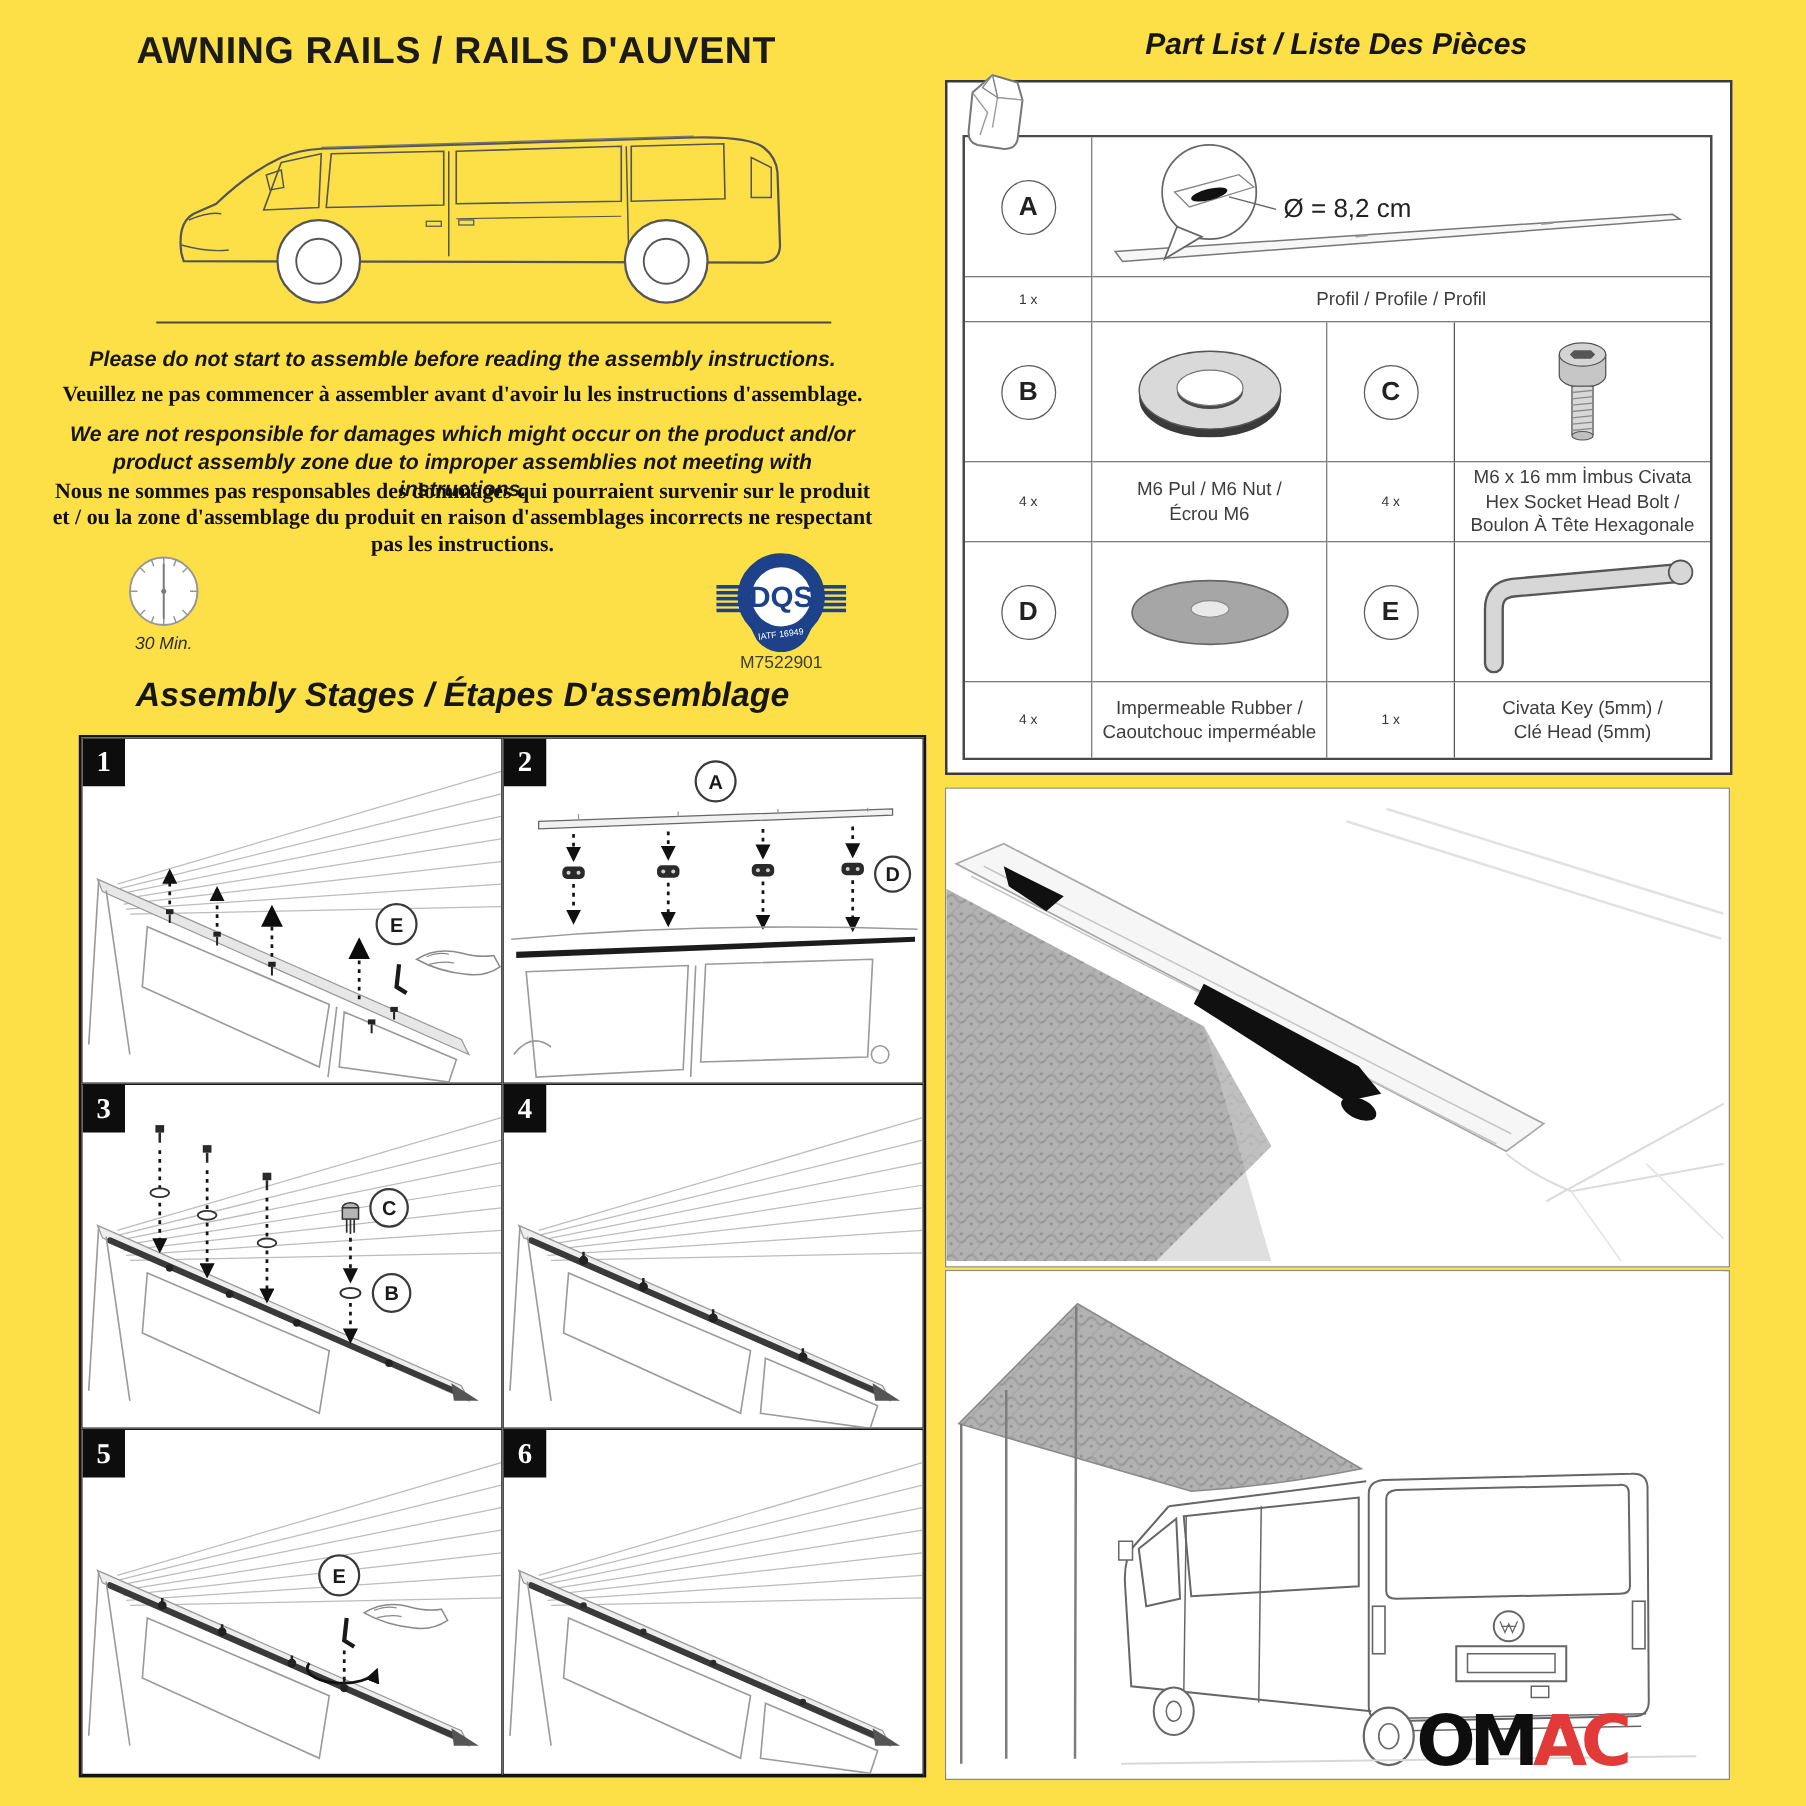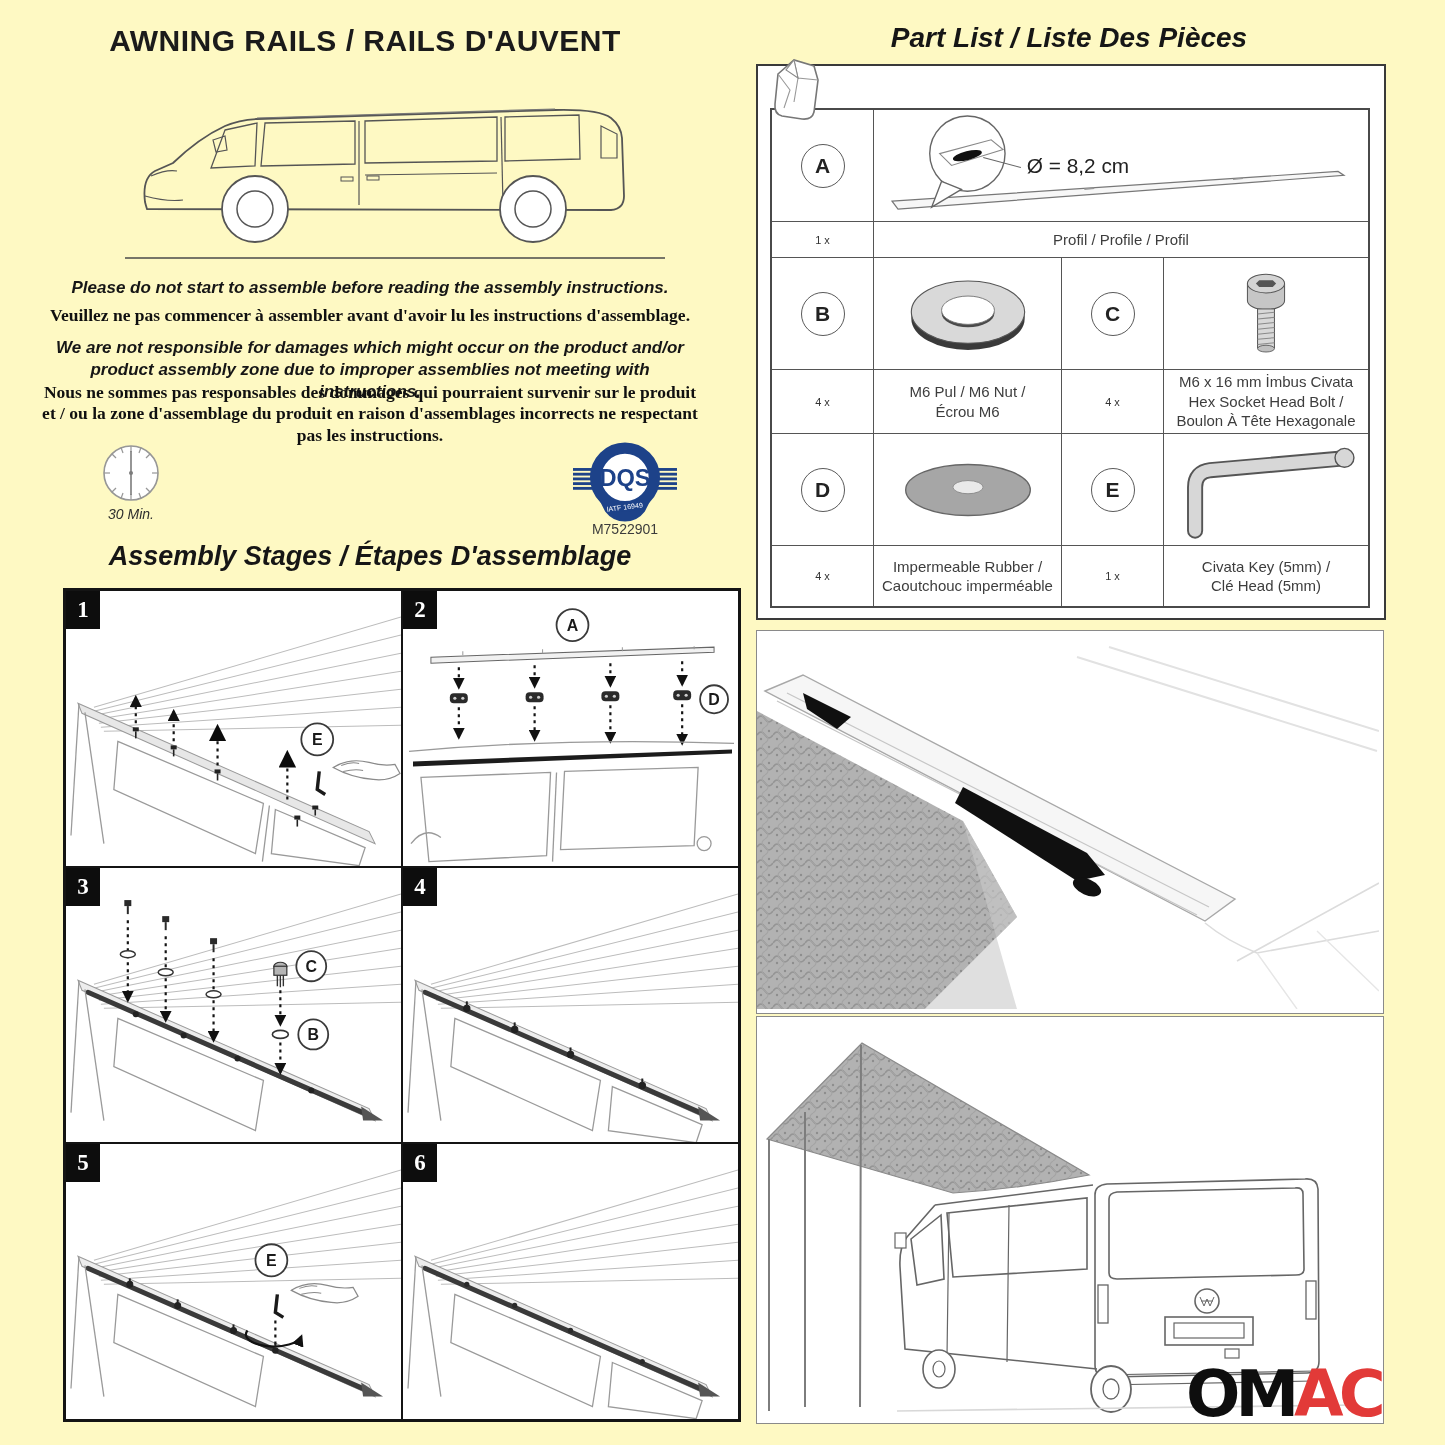--- a/index.html
+++ b/index.html
@@ -1,16 +1,16 @@
 <!DOCTYPE html>
 <html><head>
 <meta charset="utf-8">
 <style>
   html,body{margin:0;padding:0;background:#fff;}
-  #page{position:relative;width:1445px;height:1445px;background:#fef9c3;
+  #page{position:relative;width:1445px;height:1445px;background:#fde047;
         font-family:"Liberation Sans",sans-serif;color:#1a1a1a;overflow:hidden;}
   .abs{position:absolute;}
   svg{display:block;}
   .rib{stroke:#bcbcbc;stroke-width:1;fill:none;}
   .sketch{stroke:#9a9a9a;stroke-width:1.3;fill:none;}
   .dash{stroke:#141414;stroke-width:2.2;fill:none;stroke-dasharray:3 4;}
   .callout-circle{fill:#fff;stroke:#3a3a3a;stroke-width:1.8;}
   .callout-letter{font:bold 16px "Liberation Sans",sans-serif;fill:#1a1a1a;text-anchor:middle;}
 
   
@@ -30,40 +30,40 @@
   .stage-grid{left:63px;top:588px;width:674px;height:830px;border:2.5px solid #141414;
               display:grid;grid-template-columns:1fr 1fr;grid-template-rows:1fr 1fr 1fr;background:#fff;}
   .stage-cell{position:relative;border:1px solid #141414;overflow:hidden;background:#fff;}
   .stage-badge{position:absolute;top:0;left:0;width:34px;height:38px;background:#0d0d0d;color:#fff;
                display:flex;align-items:center;justify-content:center;
                font-family:"Liberation Serif",serif;font-weight:bold;font-size:23px;z-index:2;}
   .stage-cell svg{width:100%;height:100%;}
 
   
   .title-right{left:756px;top:22px;width:626px;text-align:center;
-               font-size:28px;font-weight:bold;font-style:italic;color:#161616;}
+               font-size:24px;font-weight:bold;font-style:italic;color:#161616;}
   .partlist-box{left:756px;top:64px;width:626px;height:552px;border:2px solid #3a3a3a;background:#fff;}
   .bag-wrap{left:764px;top:50px;width:64px;height:76px;z-index:3;background:transparent;}
   .parts-table{left:770px;top:108px;width:596px;height:496px;border:2px solid #4a4a4a;background:#fff;
                display:grid;grid-template-columns:102px 188px 102px 1fr;
                grid-template-rows:112px 36px 112px 64px 112px 1fr;}
   .pt-cell{position:relative;border-right:1.5px solid #555;border-bottom:1.5px solid #555;
            display:flex;align-items:center;justify-content:center;flex-direction:column;background:#fff;}
   .pt-cell.no-r{border-right:none;} .pt-cell.no-b{border-bottom:none;}
   .span3{grid-column:2 / 5;}
   .letter-circle{width:42px;height:42px;border:1.6px solid #5a5a5a;border-radius:50%;
                  display:flex;align-items:center;justify-content:center;
                  font-size:21px;font-weight:bold;color:#222;background:#fff;}
   .qty{font-size:11px;color:#333;}
   .plabel{font-size:15px;color:#3d3d3d;text-align:center;line-height:1.3;}
   .photo-box{left:756px;border:1.5px solid #8a8a8a;background:#fff;}
   .photo1{top:630px;width:626px;height:382px;}
   .photo2{top:1016px;width:626px;height:406px;}
-  .omac{left:1186px;top:1346px;width:256px;height:96px;display:flex;align-items:center;z-index:5;
-        font-size:64px;font-weight:800;letter-spacing:-5px;line-height:1;
+  .omac{left:1133px;top:1346px;width:256px;height:96px;display:flex;align-items:center;z-index:5;
+        font-size:56px;font-weight:800;letter-spacing:-5px;line-height:1;
         font-family:"DejaVu Sans","Liberation Sans",sans-serif;}
   .omac .blk{color:#0e0e0e;} .omac .red{color:#e23a38;}
 </style>
 </head>
 <body>
 
 <svg width="0" height="0" style="position:absolute" aria-hidden="true">
   <defs>
     <marker id="arr" viewBox="0 0 10 10" refX="8" refY="5" markerWidth="5.5" markerHeight="5.5" orient="auto-start-reverse">
       <path d="M0,0 L10,5 L0,10 z" fill="#111"></path>

